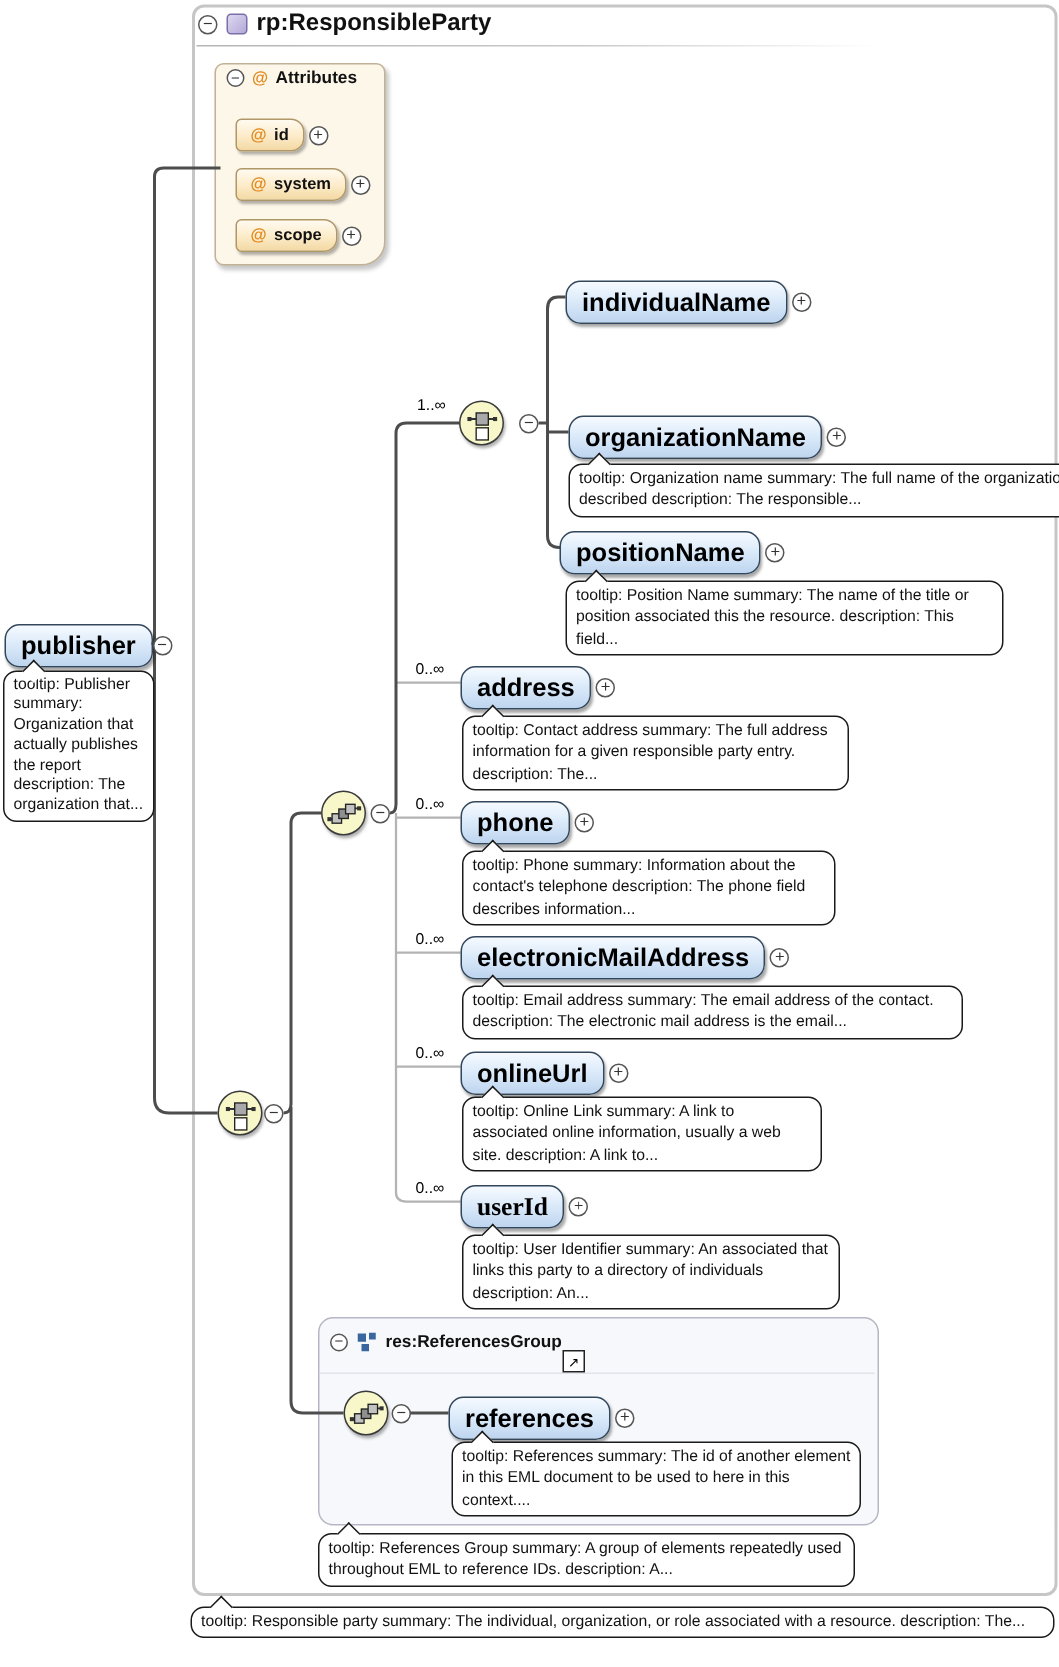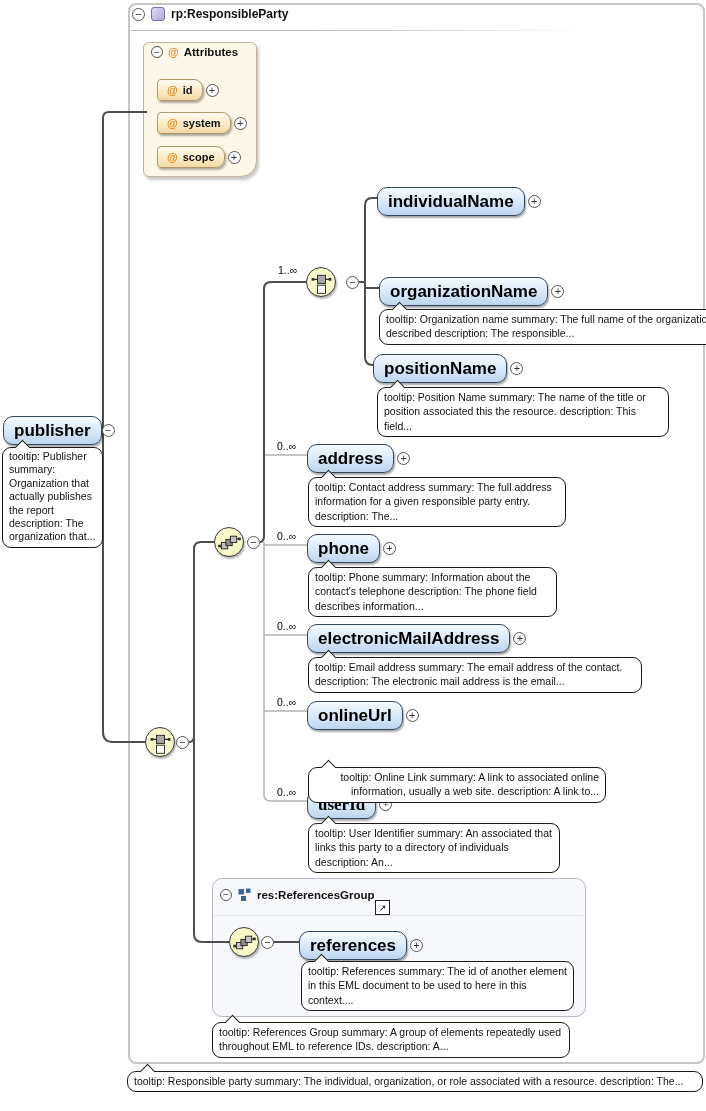--- a/index.html
+++ b/index.html
@@ -46,21 +46,21 @@
   .minus-abs{position:absolute;z-index:3;}
 
   .occurs{position:absolute;font-size:10.5px;color:#000;z-index:3;white-space:nowrap;}
 
   .tooltip{position:absolute;box-sizing:border-box;background:#fff;border:1.3px solid #1a1a1a;
     border-radius:9px;padding:2px 6px 3px 6px;font-size:10.5px;line-height:14.3px;color:#111;z-index:4;}
   .tooltip::before{content:"";position:absolute;top:-6.5px;left:14px;width:10px;height:10px;
     background:#fff;border-left:1.3px solid #1a1a1a;border-top:1.3px solid #1a1a1a;
     transform:rotate(45deg);}
 
-  .diagram-title{font-size:12px;font-weight:bold;color:#111;white-space:nowrap;}
+  .diagram-title{font-size:16px;font-weight:bold;color:#111;white-space:nowrap;}
   .group-title{font-size:11.5px;font-weight:bold;color:#111;white-space:nowrap;}
   .purple-icon{width:14px;height:14px;border:1px solid #7a6fa8;border-radius:3px;
     background:linear-gradient(135deg,#ded8f0,#b4a9d9);box-sizing:border-box;}
   .link-icon{position:absolute;width:13px;height:13px;border:1px solid #222;background:#fff;
     display:flex;align-items:center;justify-content:center;font-size:9px;color:#000;z-index:3;}
 </style>
 </head>
 <body>
 
 <div id="canvas">
@@ -203,21 +203,21 @@
     <span class="pill">electronicMailAddress</span>
     <span class="pm">+</span>
   </div>
   <div class="tooltip" style="left:308px;top:657px;width:334px;">tooltip: Email address summary: The email address of the contact. description: The electronic mail address is the email...</div>
 
   <span class="occurs" style="left:277px;top:696px;">0..∞</span>
   <div class="row" style="left:307px;top:685px;margin-top:16px;">
     <span class="pill">onlineUrl</span>
     <span class="pm">+</span>
   </div>
-  <div class="tooltip" style="left:308px;top:767px;width:298px;text-align:right;">tooltip: Online Link summary: A link to associated online information, usually a web site. description: A link to...</div>
+  <div class="tooltip" style="left:308px;top:731px;width:240px;">tooltip: Online Link summary: A link to associated online information, usually a web site. description: A link to...</div>
 
   <span class="occurs" style="left:277px;top:786px;">0..∞</span>
   <div class="row" style="left:307px;top:790px;font-family:Liberation Serif, serif;">
     <span class="pill">userId</span>
     <span class="pm">+</span>
   </div>
   <div class="tooltip" style="left:308px;top:823px;width:252px;">tooltip: User Identifier summary: An associated that links this party to a directory of individuals description: An...</div>
 
   <div class="row" style="left:220px;top:888px;gap:6px;">
     <span class="pm small">−</span>

